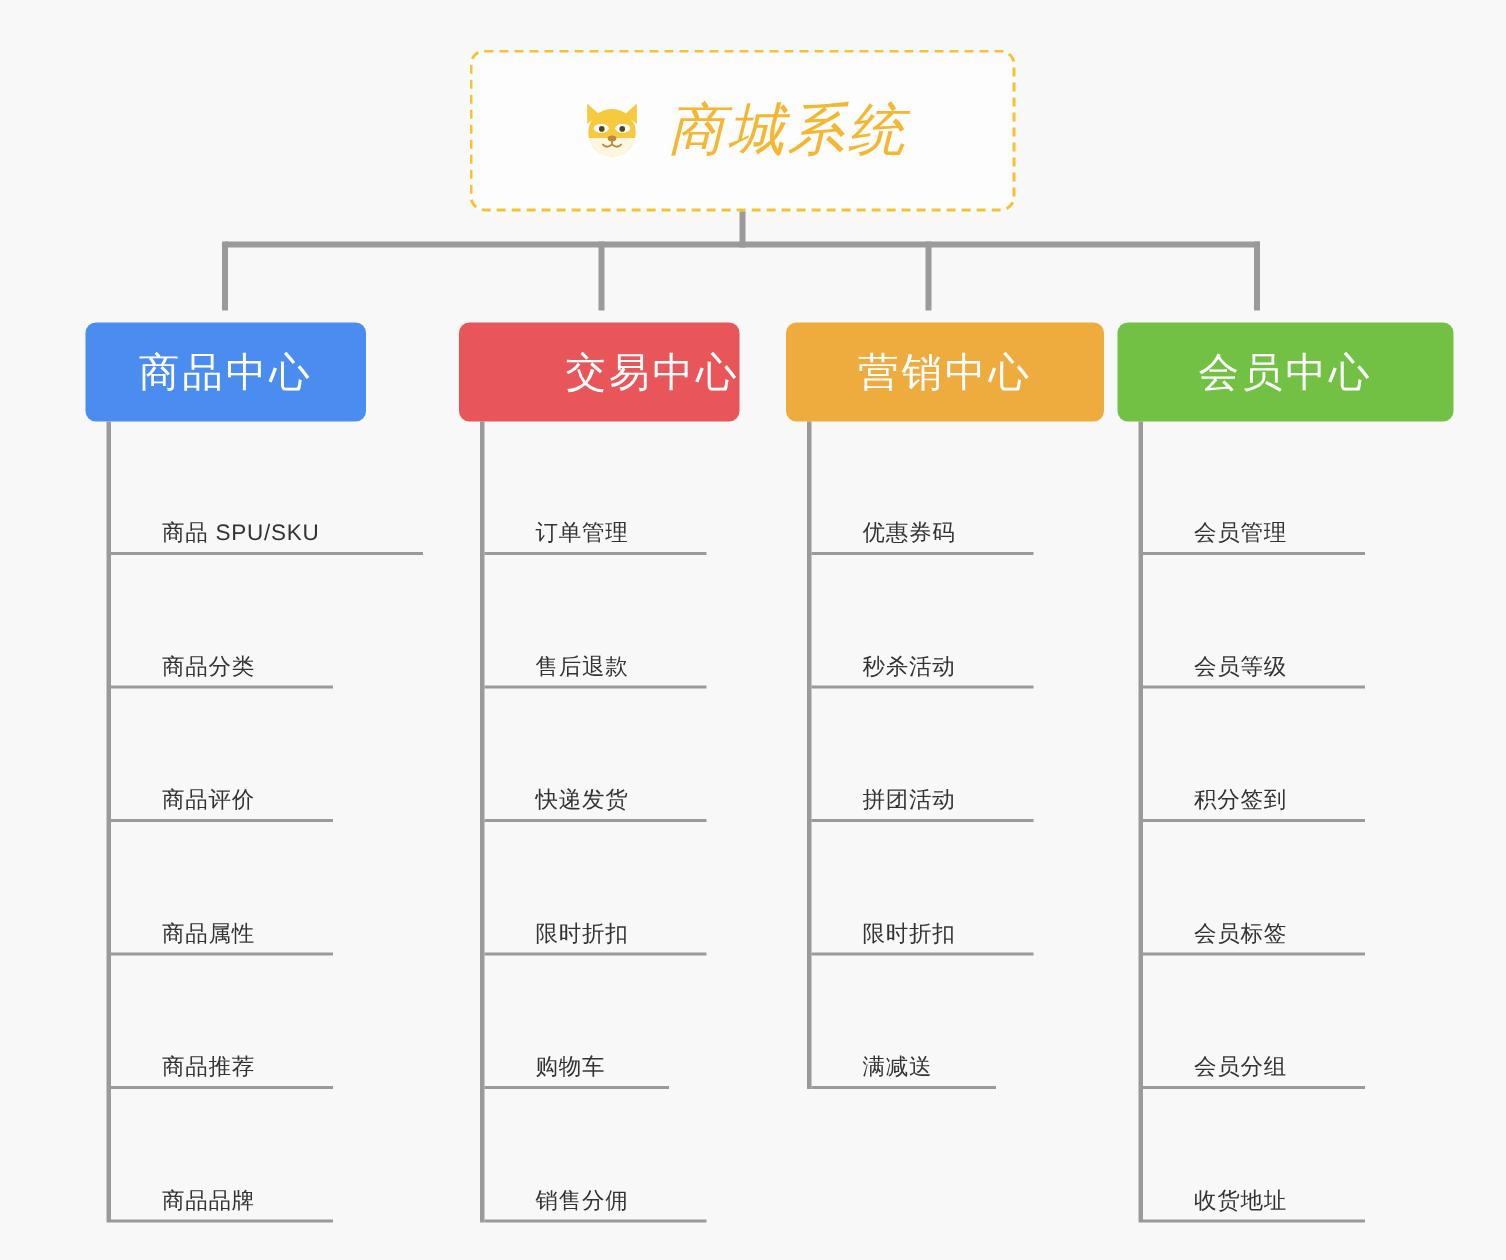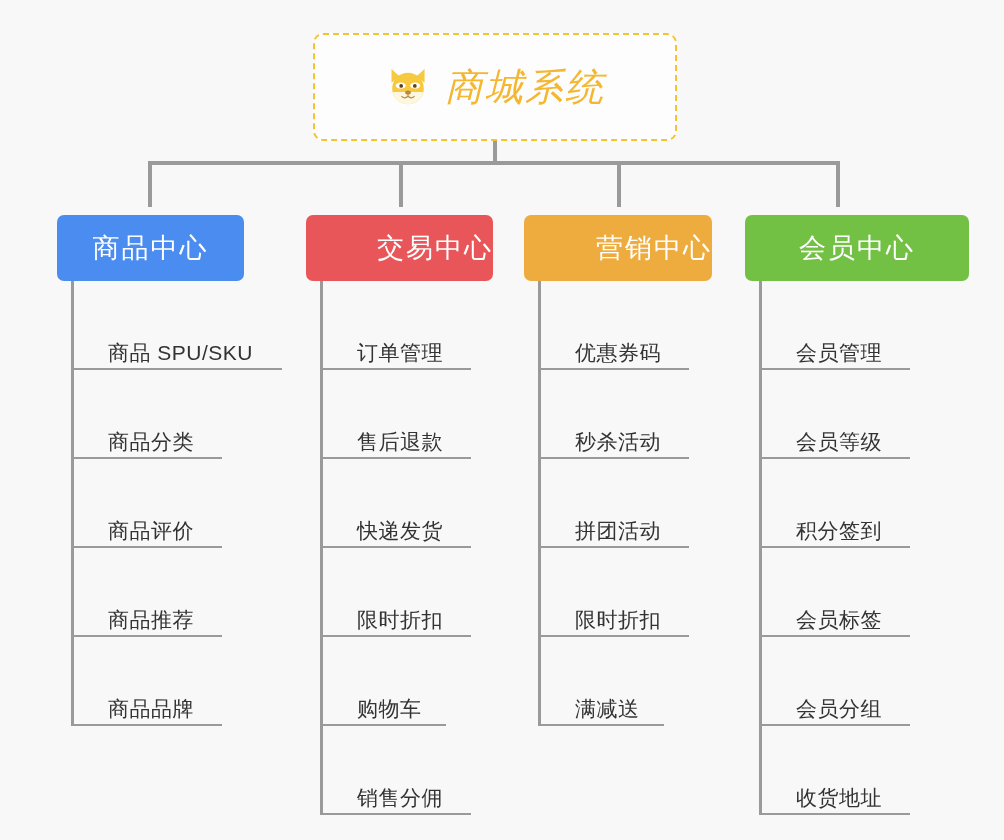--- a/index.html
+++ b/index.html
@@ -72,40 +72,40 @@
     display: flex;
     align-items: center;
     justify-content: center;
     color: #ffffff;
     font-size: 27px;
     letter-spacing: 2px;
     white-space: nowrap;
   }
   .branch-0 .cat-box { width: 187px; }
   .branch-1 .cat-box { width: 187px; }
-  .branch-2 .cat-box { width: 188px; justify-content: flex-end; }
+  .branch-2 .cat-box { width: 212px; }
   .branch-3 .cat-box { width: 224px; }
 
   
   .leaf-group {
     position: relative;
     margin-left: 14px;
     padding-left: 0;
     border-left: 3px solid #9a9a9a;
   }
   .leaf-item {
     position: relative;
     height: 89px;
     display: flex;
     align-items: flex-end;
     padding-left: 34px;
     padding-bottom: 4px;
   }
   .leaf-item .leaf-label {
-    font-size: 21px;
+    font-size: 15px;
     color: #333333;
     white-space: nowrap;
     line-height: 1.25;
     letter-spacing: 0.5px;
   }
   .leaf-item::after {
     content: "";
     position: absolute;
     left: 0;
     bottom: 0;
@@ -157,20 +157,23 @@
       <div class="leaf-item wide">
           <span class="leaf-label">商品 SPU/SKU</span>
         </div>
       <div class="leaf-item med">
           <span class="leaf-label">商品分类</span>
         </div>
       <div class="leaf-item med">
           <span class="leaf-label">商品评价</span>
         </div>
       <div class="leaf-item med">
+          <span class="leaf-label">商品属性</span>
+        </div>
+      <div class="leaf-item med">
           <span class="leaf-label">商品推荐</span>
         </div>
       <div class="leaf-item med">
           <span class="leaf-label">商品品牌</span>
         </div>
     </div>
   </div>
 
   <div class="branch branch-1">
     <div class="cat-box" style="background: rgb(232, 86, 90); justify-content: flex-end;">

